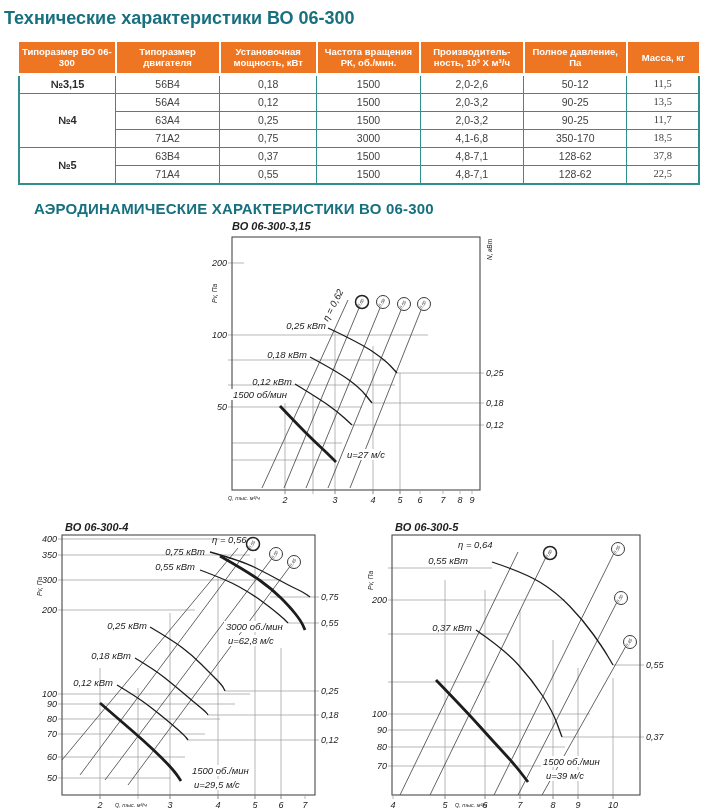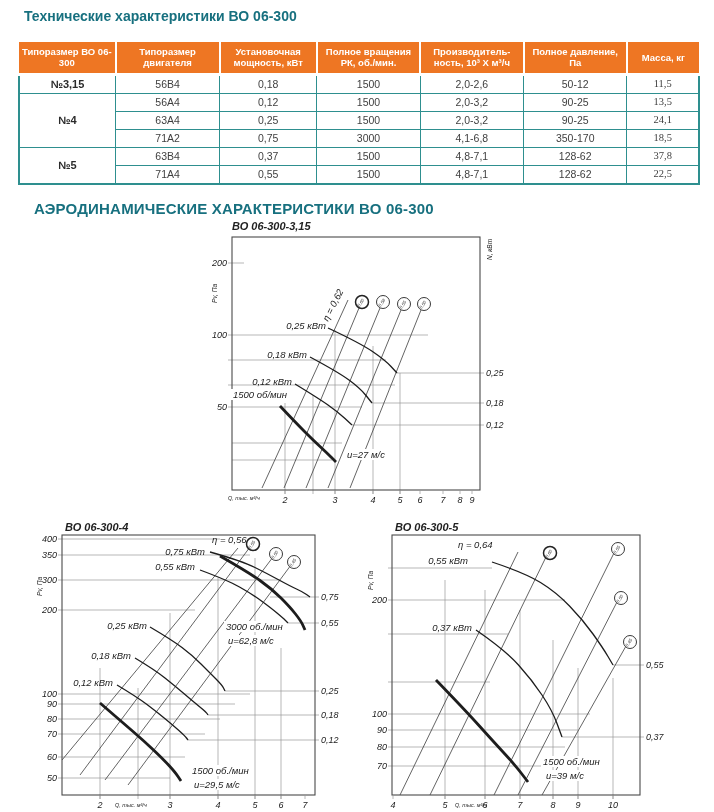--- a/index.html
+++ b/index.html
@@ -1,18 +1,18 @@
 <!DOCTYPE html>
 <html><head>
 <meta charset="utf-8">
 <style>
   html,body{margin:0;padding:0;background:#fff;}
   .doc{position:relative;width:714px;height:812px;background:#fff;overflow:hidden;
        font-family:"Liberation Sans",sans-serif;color:#3f3f3f;}
-  .t1{position:absolute;left:24px;top:8px;font-size:14px;font-weight:bold;}
+  .t1{position:absolute;left:4px;top:8px;font-size:18px;font-weight:bold;}
   .t2{position:absolute;left:34px;top:200px;font-size:15px;font-weight:bold;letter-spacing:.2px;}
   table.spec{position:absolute;left:18px;top:42px;width:682px;border-collapse:collapse;table-layout:fixed;}
   table.spec th{background:#EE7623;color:#fff;font-size:9.5px;font-weight:bold;text-align:center;
       padding:4px 2px;line-height:1.2;border-left:2px solid #fff;border-bottom:3px solid #fff;vertical-align:middle;}
   table.spec th:first-child{border-left:none;}
   table.spec td{border:1px solid #2E8F8F;text-align:center;font-size:10.5px;color:#3f3f3f;
       padding:1px 16px;height:15px;line-height:1.15;background:#fff;vertical-align:middle;}
   table.spec td.size{font-weight:bold;color:#2b2b2b;font-size:11px;}
   table.spec td.c0{border-left-width:2px;}
   table.spec td.c6{border-right-width:2px;font-family:Liberation Serif, serif;}
@@ -39,21 +39,21 @@
         <col style="width: 15.2%;">
         <col style="width: 15.2%;">
         <col style="width: 15.2%;">
         <col style="width: 10.6%;">
       </colgroup>
     <thead id="spec-head">
         <tr>
           <th>Типоразмер ВО 06-300</th>
           <th>Типоразмер двигателя</th>
           <th>Установочная мощность, кВт</th>
-          <th>Полное вращения РК, об./мин.</th>
+          <th>Частота вращения РК, об./мин.</th>
           <th>Производитель- ность, 10³ Х м³/ч</th>
           <th>Полное давление, Па</th>
           <th>Масса, кг</th>
         </tr>
       </thead>
     <tbody id="spec-body">
         <tr>
           <td class="c0 r0 size" rowspan="1">№3,15</td>
           <td class="r0 ">56В4</td>
           <td class="r0 ">0,18</td>
@@ -70,21 +70,21 @@
           <td class="">2,0-3,2</td>
           <td class="">90-25</td>
           <td class="c6 ">13,5</td>
         </tr>
         <tr>
           <td class="">63А4</td>
           <td class="">0,25</td>
           <td class="">1500</td>
           <td class="">2,0-3,2</td>
           <td class="">90-25</td>
-          <td class="c6 ">24,1</td>
+          <td class="c6 ">11,7</td>
         </tr>
         <tr>
           <td class="">71А2</td>
           <td class="">0,75</td>
           <td class="">3000</td>
           <td class="">4,1-6,8</td>
           <td class="">350-170</td>
           <td class="c6 ">18,5</td>
         </tr>
         <tr>

